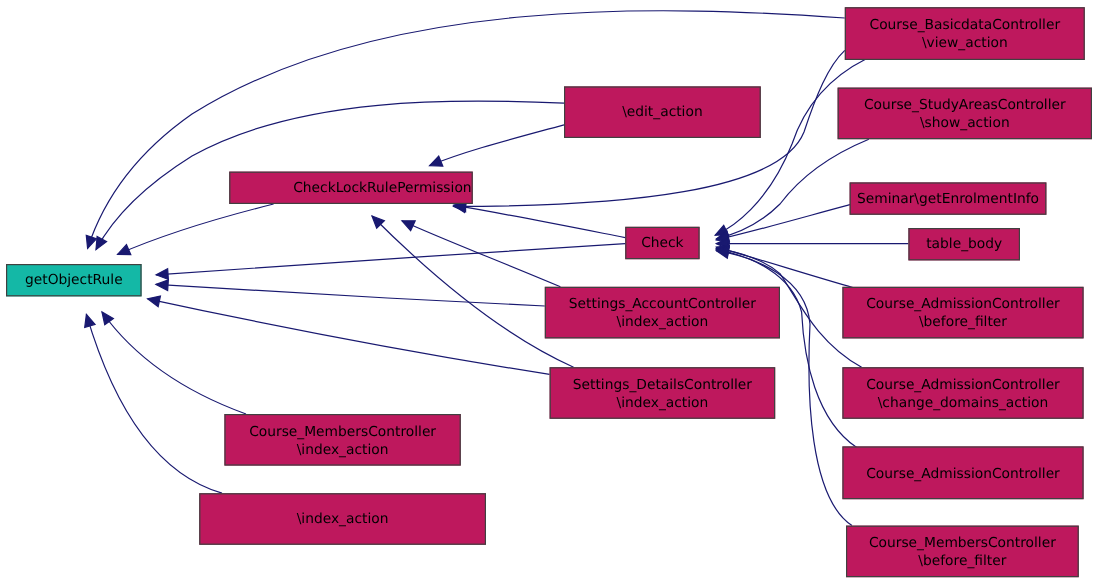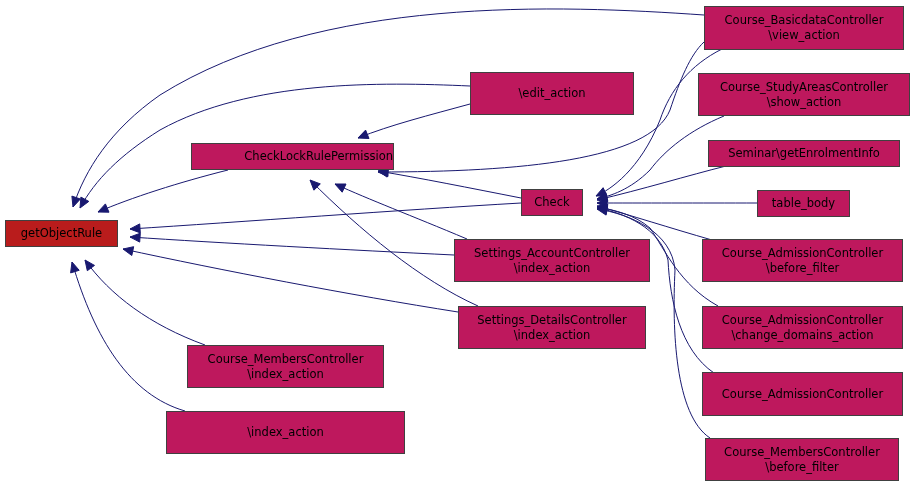--- a/index.html
+++ b/index.html
@@ -3,21 +3,21 @@
 <meta charset="utf-8">
 <style>
   html, body { margin:0; padding:0; background:#ffffff; }
   body { width:915px; height:490px; position:relative; overflow:hidden;
          font-family:"DejaVu Sans", sans-serif; }
   #graph { position:absolute; left:0; top:0; width:915px; height:490px; }
   .node { position:absolute; box-sizing:border-box; border:1px solid #404040;
           background:#be185d; display:flex; flex-direction:column;
           align-items:center; justify-content:center; font-size:11.5px;
           color:#000; line-height:15px; text-align:center; white-space:nowrap; cursor:pointer; }
-  .node.root { background:#b91c1c; }
+  .node.root { background:#14b8a6; }
   .edge { fill:none; stroke:#191970; stroke-width:1; }
   .arrow { fill:#191970; stroke:#191970; }
 </style>
 </head>
 <body>
 
 <svg id="graph" width="915" height="490" xmlns="http://www.w3.org/2000/svg">
     <g>
       <path d="M704,15 C560,5 320,-5 160,95 C110,130 85,170 73,207" class="edge" stroke="#191970"></path>
       <polygon points="73.0,207.0 80.4,199.0 71.9,196.1" class="arrow" fill="#191970"></polygon>
@@ -133,21 +133,21 @@
     <span>\index_action</span>
   </div>
   <div class="node" style="left: 704px; top: 6px; width: 200px; height: 44px;">
     <span>Course_BasicdataController</span>
     <span>\view_action</span>
   </div>
   <div class="node" style="left: 698px; top: 73px; width: 212px; height: 43px;">
     <span>Course_StudyAreasController</span>
     <span>\show_action</span>
   </div>
-  <div class="node" style="left: 708px; top: 140px; width: 192px; height: 27px; text-align: right;">
+  <div class="node" style="left: 708px; top: 152px; width: 164px; height: 27px; text-align: right;">
     <span>Seminar\getEnrolmentInfo</span>
   </div>
   <div class="node" style="left: 757px; top: 190px; width: 93px; height: 27px;">
     <span>table_body</span>
   </div>
   <div class="node" style="left: 702px; top: 239px; width: 201px; height: 43px;">
     <span>Course_AdmissionController</span>
     <span>\before_filter</span>
   </div>
   <div class="node" style="left: 702px; top: 306px; width: 201px; height: 43px;">

